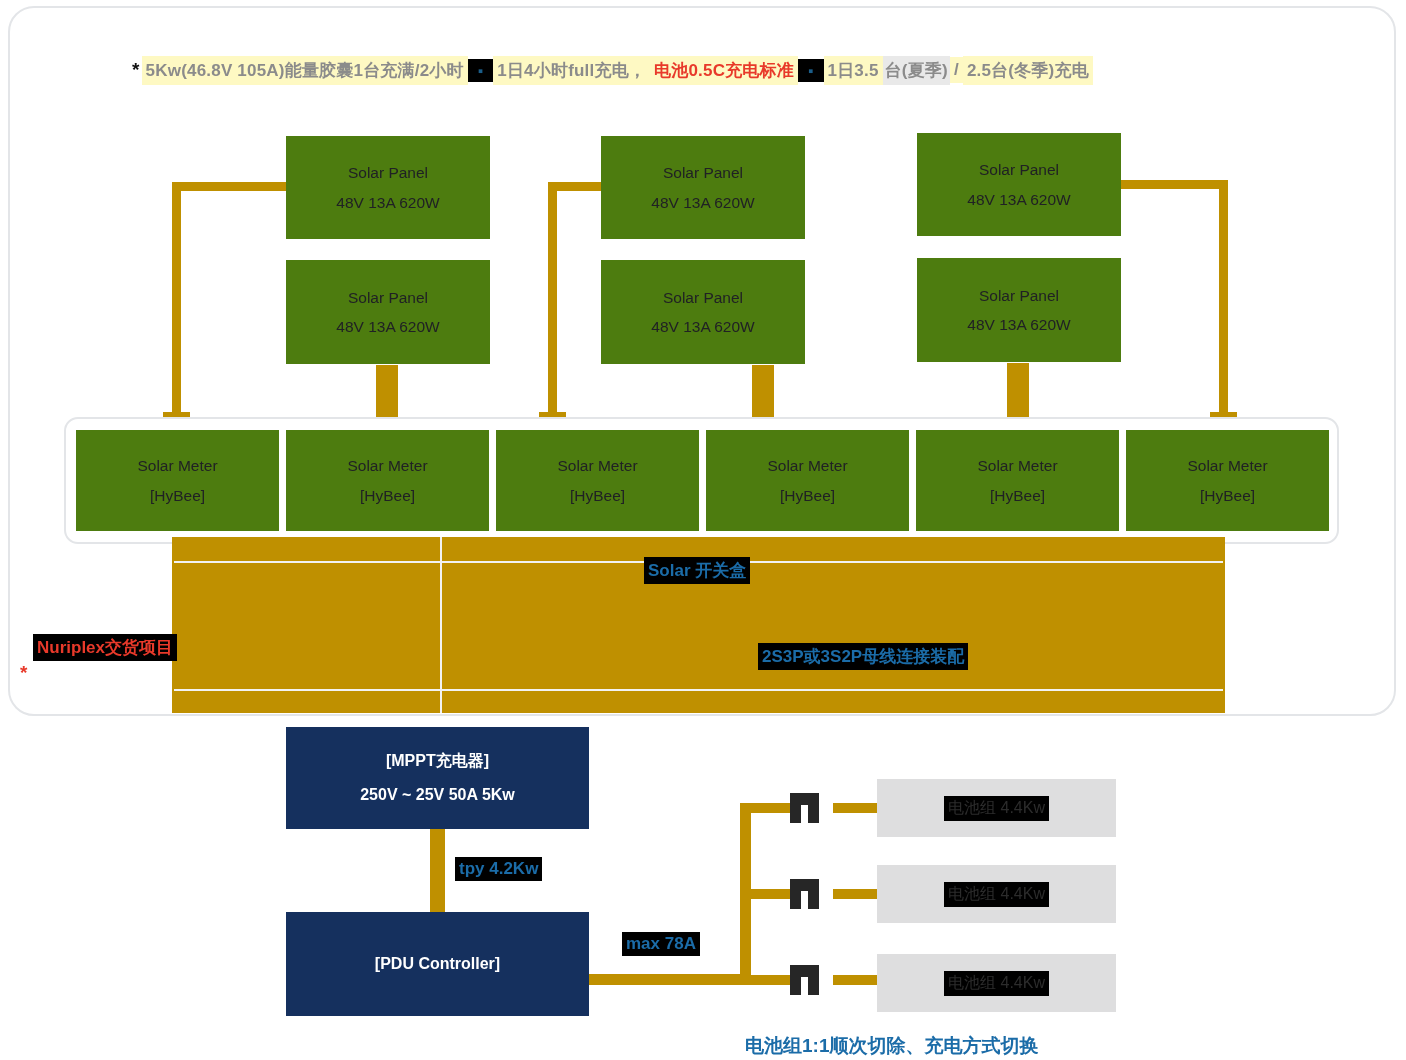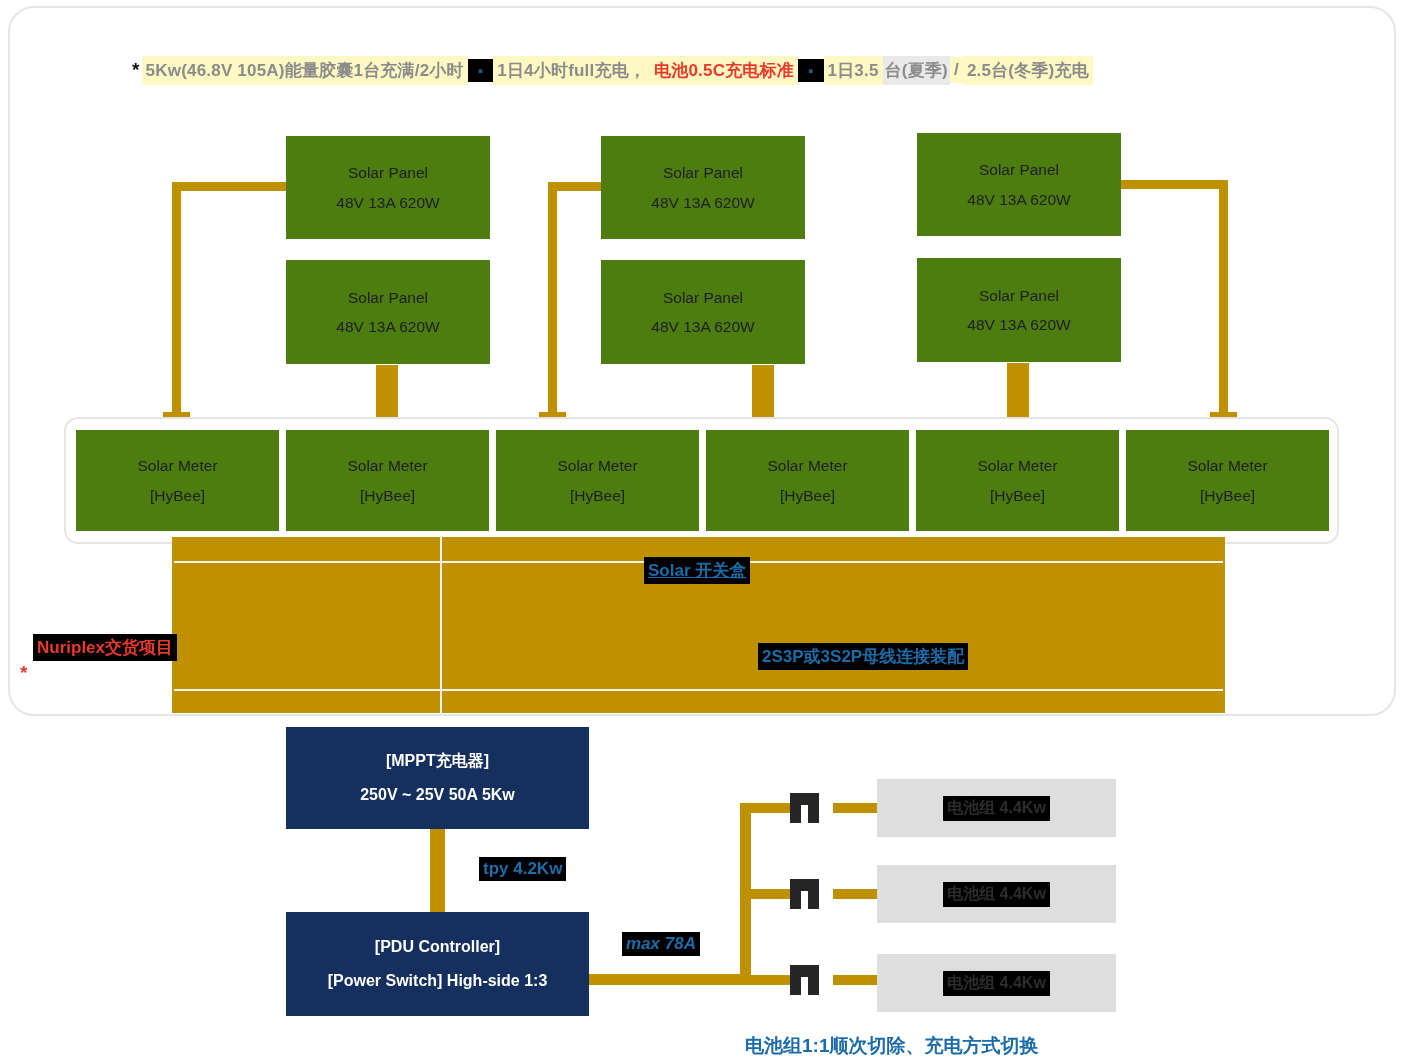--- a/index.html
+++ b/index.html
@@ -45,21 +45,21 @@
   .box .l2{ }
   .navybox{
     position:absolute; background:#15305e; color:#ffffff;
     display:flex; flex-direction:column; align-items:center; justify-content:center;
     font-size:16px; font-weight:700; line-height:2.1; text-align:center;
   }
   .graybox{
     position:absolute; background:#dededf;
     display:flex; align-items:center; justify-content:center;
   }
-  .graybox .lbl{ background:#000; color:#2c2c2c; font-weight:700; font-size:16px; padding:2px 4px; }
+  .graybox .lbl{ background:#000; color:#2c2c2c; font-weight:400; font-size:16px; padding:2px 4px; }
 
   
   .w{ position:absolute; background:#bf9000; }
 
   
   .goldblock{ position:absolute; left:172px; top:537px; width:1053px; height:176px; background:#bf9000; }
   .goldblock .divh{ position:absolute; left:2px; right:2px; height:1.5px; background:#f2f2f2; }
   .goldblock .divv{ position:absolute; top:0; bottom:0; width:1.5px; background:#f2f2f2; }
 
   
@@ -164,42 +164,41 @@
   <div class="box" style="left:1126px;top:430px;width:203px;height:101px;">
     <div>Solar Meter</div>
     <div class="l2">[HyBee]</div>
   </div>
 
   <div class="goldblock">
     <div class="divh" style="top:24px;"></div>
     <div class="divh" style="top:152px;"></div>
     <div class="divv" style="left:268px;"></div>
   </div>
-  <div class="hlabel" style="left:644px;top:557px;text-decoration:underline;">Solar 开关盒</div>
+  <div class="hlabel" style="left:644px;top:557px;">Solar 开关盒</div>
   <div class="hlabel" style="left:758px;top:643px;">2S3P或3S2P母线连接装配</div>
 
   <span class="redstar" style="left:20px;top:662px;">*</span>
   <div class="hlabel red" style="left:33px;top:634px;">Nuriplex交货项目</div>
 
   <div class="navybox" style="left:286px;top:727px;width:303px;height:102px;">
     <div>[MPPT充电器]</div>
     <div>250V ~ 25V  50A 5Kw</div>
   </div>
 
   <div class="w" style="left:430px;top:829px;width:15px;height:83px;"></div>
-  <div class="hlabel" style="left:479px;top:857px;">tpy 4.2Kw</div>
+  <div class="hlabel" style="left:455px;top:857px;">tpy 4.2Kw</div>
 
   <div class="navybox" style="left:286px;top:912px;width:303px;height:104px;">
     <div>[PDU Controller]</div>
-    <div>[Power Switch] High-side 1:3</div>
   </div>
 
   <div class="w" style="left:589px;top:974px;width:156px;height:11px;"></div>
   <div class="w" style="left:740px;top:803px;width:11px;height:182px;"></div>
-  <div class="hlabel" style="left:622px;top:932px;font-style:italic;">max 78A</div>
+  <div class="hlabel" style="left:622px;top:932px;">max 78A</div>
 
   <div class="w" style="left:740px;top:803px;width:55px;height:10px;"></div>
   <div class="w" style="left:740px;top:889px;width:55px;height:10px;"></div>
   <div class="w" style="left:740px;top:975px;width:55px;height:10px;"></div>
 
   <div class="sw" style="left:790px;top:793px;">
     <div class="b" style="left:0;top:0;width:29px;height:30px;"></div>
     <div class="b" style="left:11px;top:12px;width:7px;height:18px;background:#ffffff;"></div>
   </div>
   <div class="sw" style="left:790px;top:879px;">

